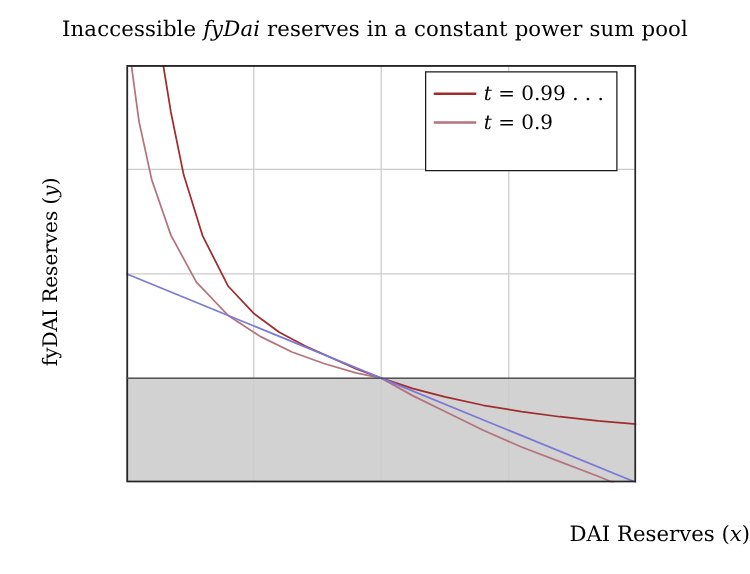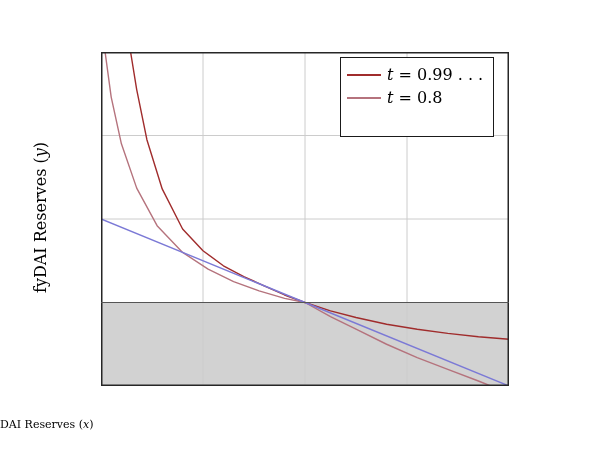--- a/index.html
+++ b/index.html
@@ -39,22 +39,22 @@
     font-style: italic;
     font-family: "DejaVu Serif", "Liberation Serif", serif;
   }
 
   
   #xlabel {
     position: absolute;
     left: 0;
     top: 418px;
     width: 600px;
-    text-align: left;
-    font-size: 11px;
+    text-align: right;
+    font-size: 17px;
     white-space: nowrap;
   }
   #ylabel-wrap {
     position: absolute;
     left: 0px;
     top: 0px;
     width: 40px;
     height: 459px;
   }
   #ylabel {
@@ -113,20 +113,21 @@
     font-size: 16px;
     white-space: nowrap;
     line-height: 1;
   }
 </style>
 </head>
 <body>
 
 <div id="figure">
 
+  <div id="chart-title"><span>Inaccessible </span><span class="mathit">fyDai</span><span> reserves in a constant power sum pool</span></div>
 
   <div id="ylabel-wrap">
     <div id="ylabel"><span>fyDAI Reserves (</span><span class="mi">y</span><span>)</span></div>
   </div>
 
   <div id="plot-area">
     <svg id="plot-svg" viewBox="0 0 408 334" preserveAspectRatio="none">
       <g id="svg-shaded">
           <rect x="0" y="250.5" width="408" height="83.5" fill="#d2d2d2"></rect>
         </g>
@@ -150,19 +151,19 @@
     </svg>
   </div>
 
   <div id="legend">
     <div class="legend-row">
       <span class="legend-swatch" style="background: rgb(160, 44, 44);"></span>
       <span class="legend-label"><span class="mi">t</span><span> = </span><span>0.99 . . .</span></span>
     </div>
     <div class="legend-row">
       <span class="legend-swatch" style="background: rgb(181, 115, 125);"></span>
-      <span class="legend-label"><span class="mi">t</span><span> = </span><span>0.8</span></span>
+      <span class="legend-label"><span class="mi">t</span><span> = </span><span>0.9</span></span>
     </div>
   </div>
 
   <div id="xlabel"><span>DAI Reserves (</span><span class="mi">x</span><span>)</span></div>
 
 </div>
 
 </body></html>

